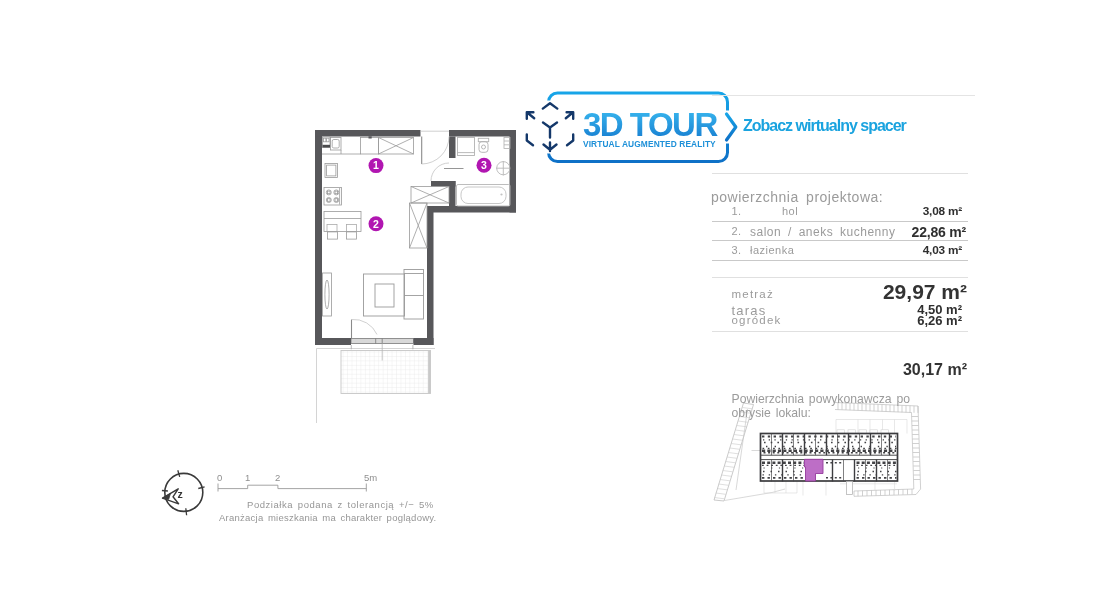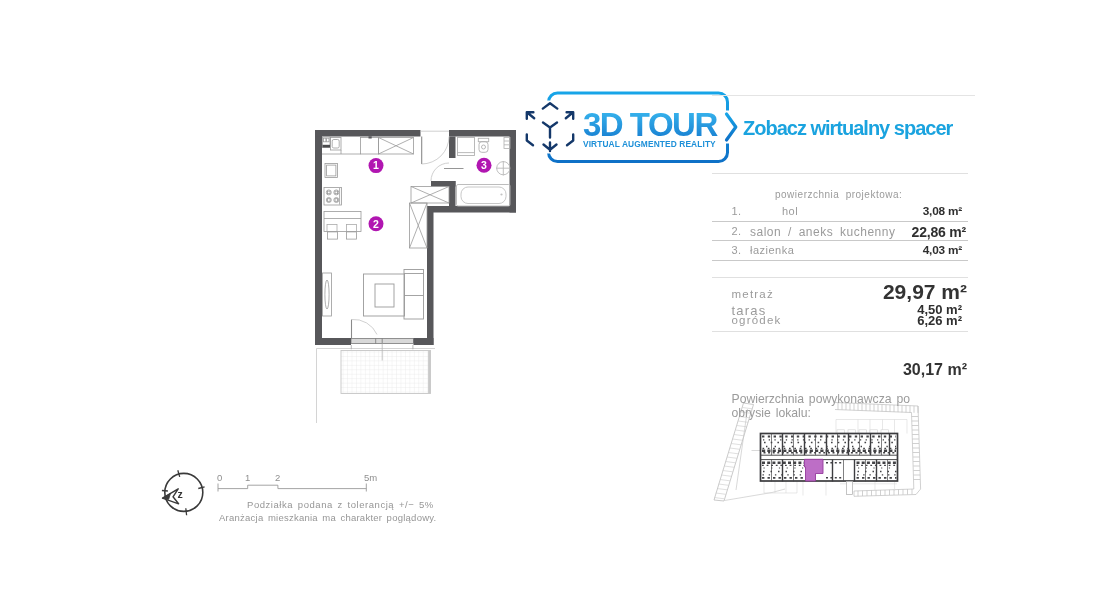--- a/index.html
+++ b/index.html
@@ -308,27 +308,27 @@
 </g>
 
 <text x="177.5" y="497.5" font-size="10.5" font-weight="bold" fill="#333" font-family="Liberation Sans,sans-serif">z</text>
 
 <g fill="none" stroke="#9a9a9a" stroke-width="0.9">
 <path d="M218 483.5v8M366.3 483.5v8"></path>
 <path d="M218 488.6H247.7V485.2H277.9V488.6H366.3"></path>
 </g>
 </svg>
 
-<div class="abs" style="left:743px;top:117px;white-space:nowrap;font-size:20px;font-weight:bold;color:#1aa3df;letter-spacing:-1.0px;">Zobacz wirtualny spacer</div>
+<div class="abs" style="left:743px;top:117px;white-space:nowrap;font-size:16px;font-weight:bold;color:#1aa3df;letter-spacing:-1.0px;">Zobacz wirtualny spacer</div>
 
 <div class="hline" style="left:712px;top:95px;width:263px;background:#e4e4e4;"></div>
 
 <div class="hline" style="left:712px;top:173px;width:256px;background:#e0e0e0;"></div>
 
-<div class="abs gray" style="left:775px;top:189px;font-size:10px;letter-spacing:0.5px;word-spacing:3px;text-align:center;">powierzchnia projektowa:</div>
+<div class="abs gray" style="left:711px;top:189px;font-size:14px;letter-spacing:0.5px;word-spacing:3px;text-align:center;">powierzchnia projektowa:</div>
 
 <div class="abs gray" style="left:731.5px;top:205px;font-size:11px;letter-spacing:0.5px;">1.</div>
 <div class="abs gray" style="left:750px;top:205px;font-size:11px;letter-spacing:0.5px;word-spacing:3px;margin-left:32px;">hol</div>
 <div class="abs val" style="left:762px;top:204px;width:200px;text-align:right;font-size:11.8px;letter-spacing:-0.2px;">3,08 m²</div>
 <div class="hline" style="left:712px;top:221px;width:256px;background:#c9c9c9;"></div>
 
 <div class="abs gray" style="left:731.5px;top:225px;font-size:11px;letter-spacing:0.5px;">2.</div>
 <div class="abs gray" style="left:750px;top:225px;font-size:12px;letter-spacing:0.5px;word-spacing:3px;">salon&nbsp;/&nbsp;aneks kuchenny</div>
 <div class="abs val" style="left:766px;top:224px;width:200px;text-align:right;font-size:14px;letter-spacing:-0.2px;">22,86 m²</div>
 <div class="hline" style="left:712px;top:240px;width:256px;background:#c9c9c9;"></div>

